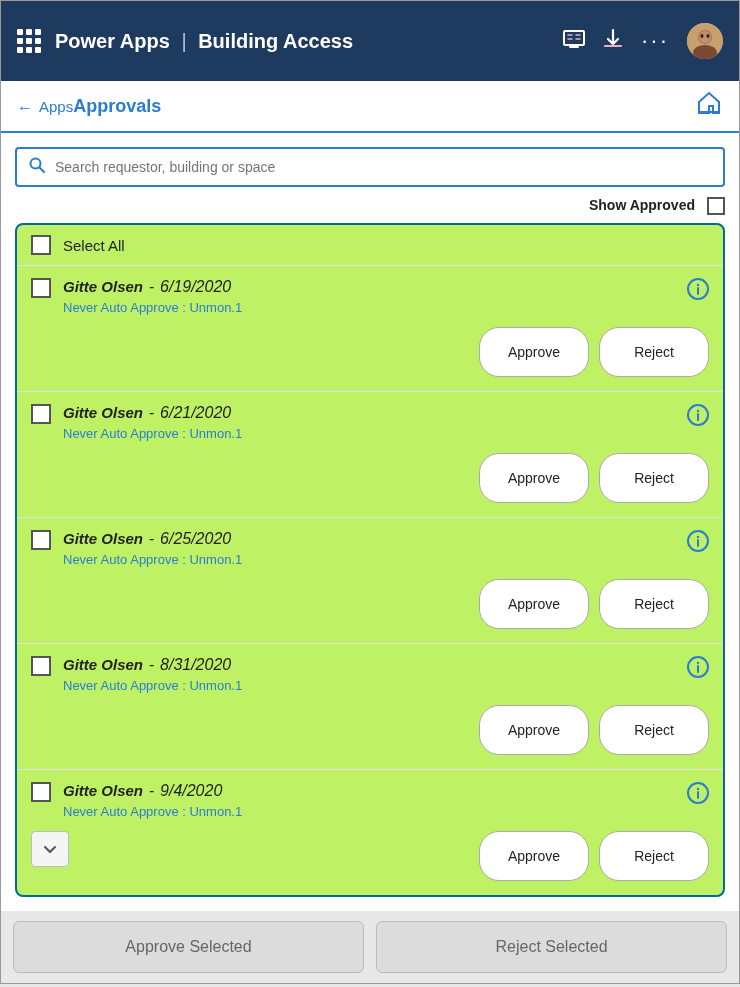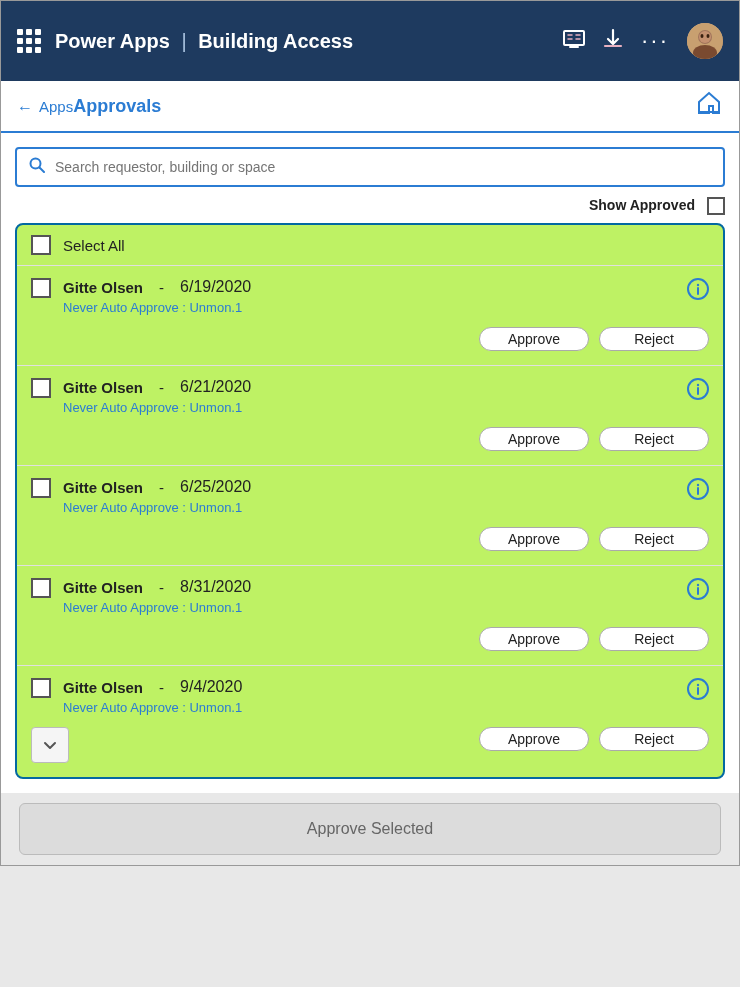--- a/index.html
+++ b/index.html
@@ -200,23 +200,24 @@
     .approval-header {
       display: flex;
       align-items: flex-start;
       gap: 12px;
     }
     .approval-info {
       flex: 1;
     }
     .approval-name-row {
       display: flex;
-      align-items: center;
-      gap: 16px;
+      align-items: flex-start;
+      gap: 6px;
       margin-bottom: 4px;
+      font-style: italic;
     }
     .approval-name {
       font-size: 15px;
       font-weight: 600;
       color: #222;
     }
     .approval-dash {
       color: #222;
       font-size: 15px;
     }
@@ -256,21 +257,21 @@
       align-items: center;
       justify-content: center;
       cursor: pointer;
       font-size: 14px;
       color: #555;
       margin-right: auto;
     }
 
     .action-btn {
       min-width: 110px;
-      height: 24px;
+      height: 50px;
       border: 1.5px solid #aaa;
       border-radius: 20px;
       background: white;
       font-size: 14px;
       font-weight: 500;
       color: #222;
       cursor: pointer;
       display: flex;
       align-items: center;
       justify-content: center;
@@ -543,15 +544,16 @@
           <button class="action-btn">Approve</button>
           <button class="action-btn">Reject</button>
         </div>
       </div>
 
     </div>
   </div>
 
   <div class="bottom-bar">
     <button class="bottom-btn">Approve Selected</button>
+    <button class="bottom-btn">Reject Selected</button>
   </div>
 
 </div>
 
 </body></html>

